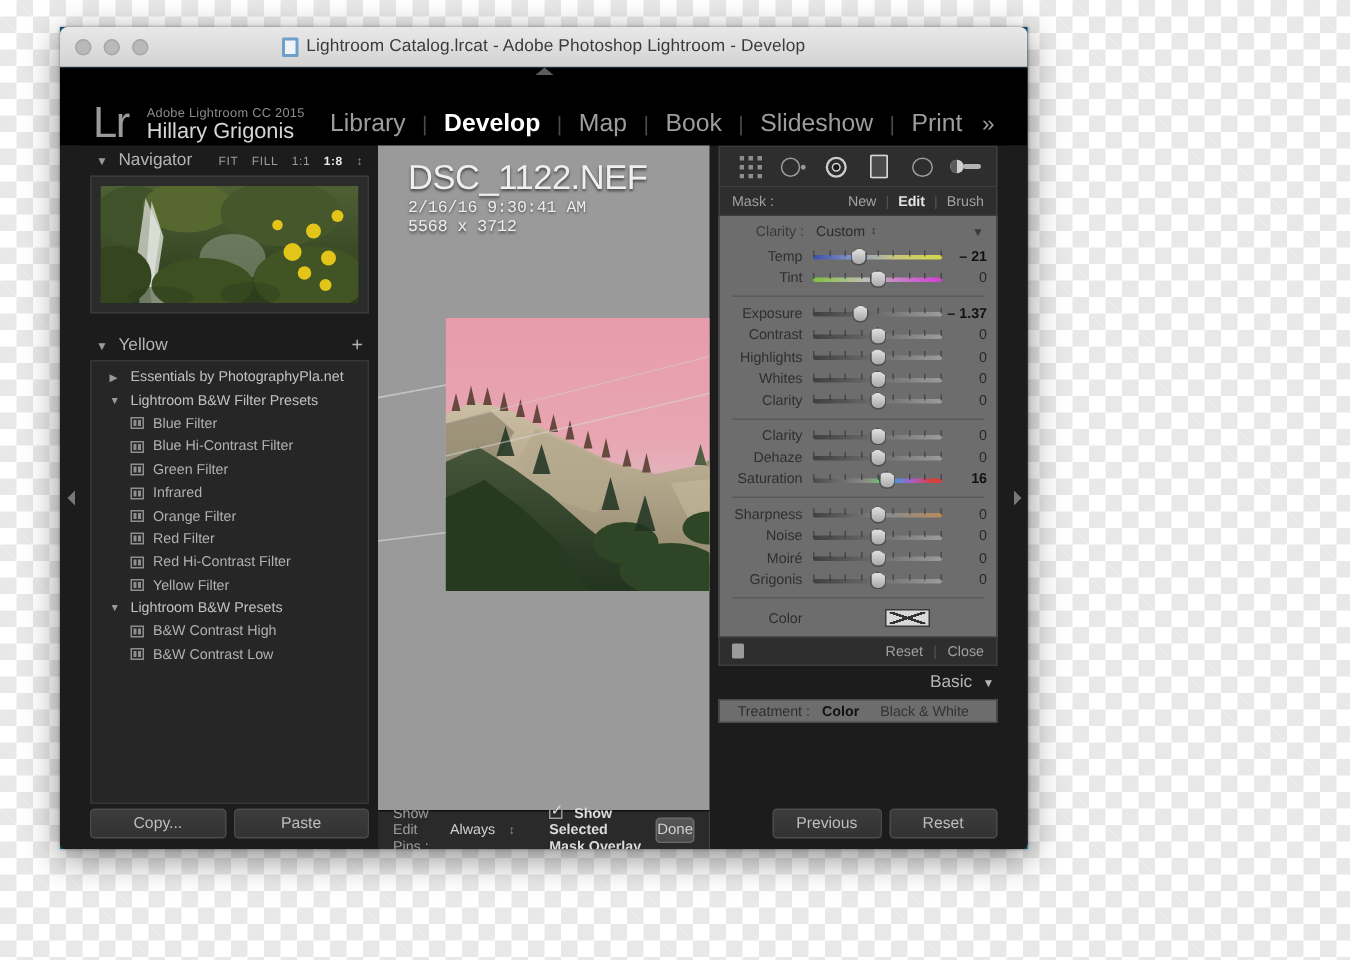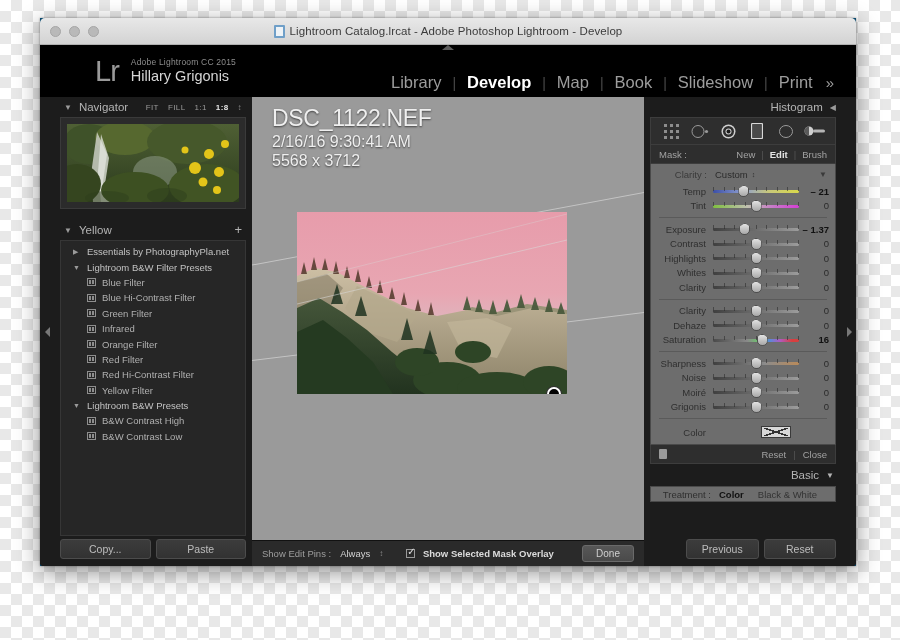--- a/index.html
+++ b/index.html
@@ -17,21 +17,21 @@
     position: absolute; inset: 0;
     background-image:
       linear-gradient(45deg, #e8e8e8 25%, transparent 25%, transparent 75%, #e8e8e8 75%),
       linear-gradient(45deg, #e8e8e8 25%, transparent 25%, transparent 75%, #e8e8e8 75%);
     background-size: 22px 22px;
     background-position: 0 0, 11px 11px;
     background-color: #ffffff;
   }
   #shadowwrap {
     position: absolute;
-    left: 40px; top: 18px; width: 816px; height: 548px;
+    left: 40px; top: 18px; width: 645px; height: 548px;
     box-shadow: 0 6px 22px rgba(0,0,0,0.45), 0 0 2px rgba(0,0,0,0.4);
     background: #0c4a6e;
   }
   
   .titlebar {
     position: relative;
     height: 27px;
     background: linear-gradient(to bottom, #e8e8e8 0%, #d3d3d3 100%);
     border-bottom: 1px solid #b0b0b0;
     border-top-left-radius: 5px; border-top-right-radius: 5px;
@@ -52,21 +52,21 @@
   
   .app {
     position: relative;
     height: 521px;
     background: #1c1c1c;
     border-bottom-left-radius: 4px; border-bottom-right-radius: 4px;
     overflow: hidden;
   }
   
   .topbar { height: 52px; background: #000; position: relative;
-            display: flex; align-items: center; padding-left: 33px; }
+            display: flex; align-items: flex-end; }
   .lr-logo { font-size: 29px; color: #9a9a9a; font-weight: 300;
              margin-left: 22px; letter-spacing: -1px; line-height: 1; }
   .identity { margin-left: 12px; line-height: 1.15; }
   .identity .small { font-size: 8.5px; color: #8d8d8d; letter-spacing: .2px; }
   .identity .big { font-size: 14.5px; color: #d6d6d6; font-weight: 400; }
   .modules { position: absolute; right: 22px; bottom: 5px;
              display: flex; align-items: baseline; gap: 0px; }
   .modules .mod { font-size: 16.5px; color: #9d9d9d; padding: 0 11px;
                   cursor: pointer; font-weight: 300; }
   .modules .mod.active { color: #fff; font-weight: 600; }
@@ -122,21 +122,21 @@
          border: 1px solid #4c4c4c; border-radius: 3px; color: #bdbdbd;
          font-size: 10.5px; display:flex; align-items:center; justify-content:center;
          cursor: pointer; }
   
   .center { flex: 1; background: #9a9a9a; display: flex; flex-direction: column;
             position: relative; }
   .photo-area { flex: 1; position: relative; overflow: hidden; }
   .meta { position: absolute; left: 20px; top: 8px; color: #efefef;
           text-shadow: 0 1px 2px rgba(0,0,0,.6); }
   .meta .fname { font-size: 23px; font-weight: 300; letter-spacing: -.3px; }
-  .meta .line { font-size: 16px; font-weight: 400; margin-top: 1px; }
+  .meta .line { font-size: 11px; font-weight: 400; margin-top: 1px; font-family: Liberation Mono, monospace; }
   .photo-frame { position: absolute; left: 45px; top: 115px; width: 270px; height: 182px;
                  overflow: hidden; box-shadow: 0 0 0 0px #000; }
   .pin { position: absolute; left: 250px; top: 175px; width: 14px; height: 14px;
          border-radius: 50%; background: #000; border: 2px solid #fff;
          box-shadow: 0 0 0 1px #333; }
   .guideline { position: absolute; height: 1px; background: rgba(230,230,230,.55);
                transform-origin: left center; }
   .toolbar {
     height: 26px; background: #2a2a2a; border-top: 1px solid #111;
     display:flex; align-items:center; padding: 0 10px; gap: 9px;
@@ -484,24 +484,20 @@
           <span class="stepper">↕</span>
           <span style="margin-left:14px;">
             <span class="check"></span>
             <span class="strong">Show Selected Mask Overlay</span>
           </span>
           <div class="done-btn">Done</div>
         </div>
       </div>
 
       <div class="rightpanel">
-        <div class="rp-header">
-          <span>Histogram</span>
-          <span class="tw">◀</span>
-        </div>
 
         <div class="toolstrip">
           <div class="tool">
             <svg width="15" height="15" viewBox="0 0 15 15">
               <g fill="#8d8d8d">
                 <rect x="0" y="0" width="3" height="3"></rect>
                   <rect x="6" y="0" width="3" height="3"></rect>
                   <rect x="12" y="0" width="3" height="3"></rect>
                 <rect x="0" y="6" width="3" height="3"></rect>
                   <rect x="6" y="6" width="3" height="3"></rect>

